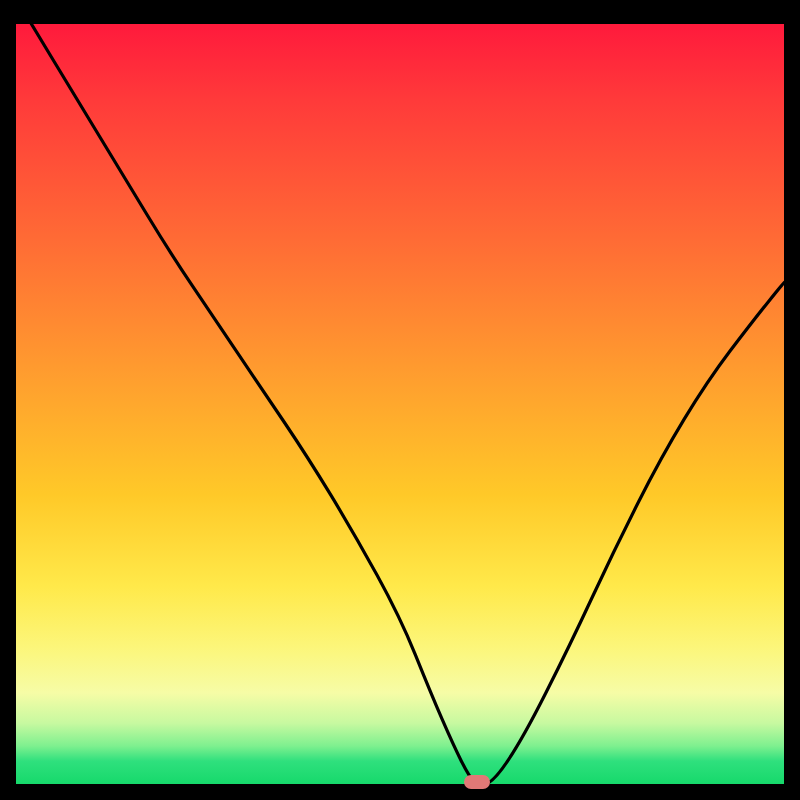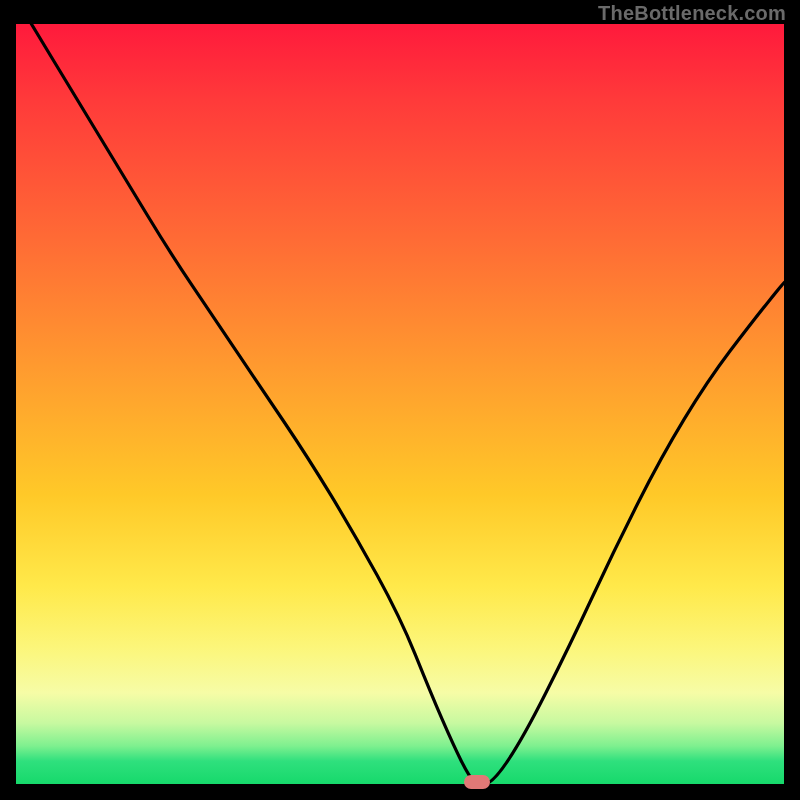--- a/index.html
+++ b/index.html
@@ -62,21 +62,20 @@
     width: 26px;
     height: 14px;
     border-radius: 7px;
     background: #e17876;
   }
 </style>
 </head>
 <body>
 
 <div class="frame">
-  <div class="attribution">TheBottleneck.com</div>
 
   <div class="plot">
     <svg class="curve" viewBox="0 0 768 760" preserveAspectRatio="none">
       <path id="curve-path" d="M 15.4 0.0 Q 15.4 0.0 38.4 38.0 Q 61.4 76.0 84.5 114.0 Q 107.5 152.0 130.6 190.0 Q 153.6 228.0 176.6 262.2 Q 199.7 296.4 222.7 330.6 Q 245.8 364.8 268.8 399.0 Q 291.8 433.2 314.9 471.2 Q 337.9 509.2 361.0 551.0 Q 384.0 592.8 399.4 630.8 Q 414.7 668.8 426.2 695.4 Q 437.8 722.0 445.4 737.2 Q 453.1 752.4 457.0 756.2 Q 460.8 760.0 468.5 760.0 Q 476.2 760.0 491.5 737.2 Q 506.9 714.4 529.9 668.8 Q 553.0 623.2 576.0 573.8 Q 599.0 524.4 622.1 478.8 Q 645.1 433.2 668.2 395.2 Q 691.2 357.2 714.2 326.8 Q 737.3 296.4 752.6 277.4 T 768.0 258.4" fill="none" stroke="#000" stroke-width="3.2" stroke-linecap="round" stroke-linejoin="round"></path>
     </svg>
     <div id="marker" class="marker" style="left: 447.8px; top: 751px; background: rgb(225, 120, 118);"></div>
   </div>
 </div>
 
 </body></html>

